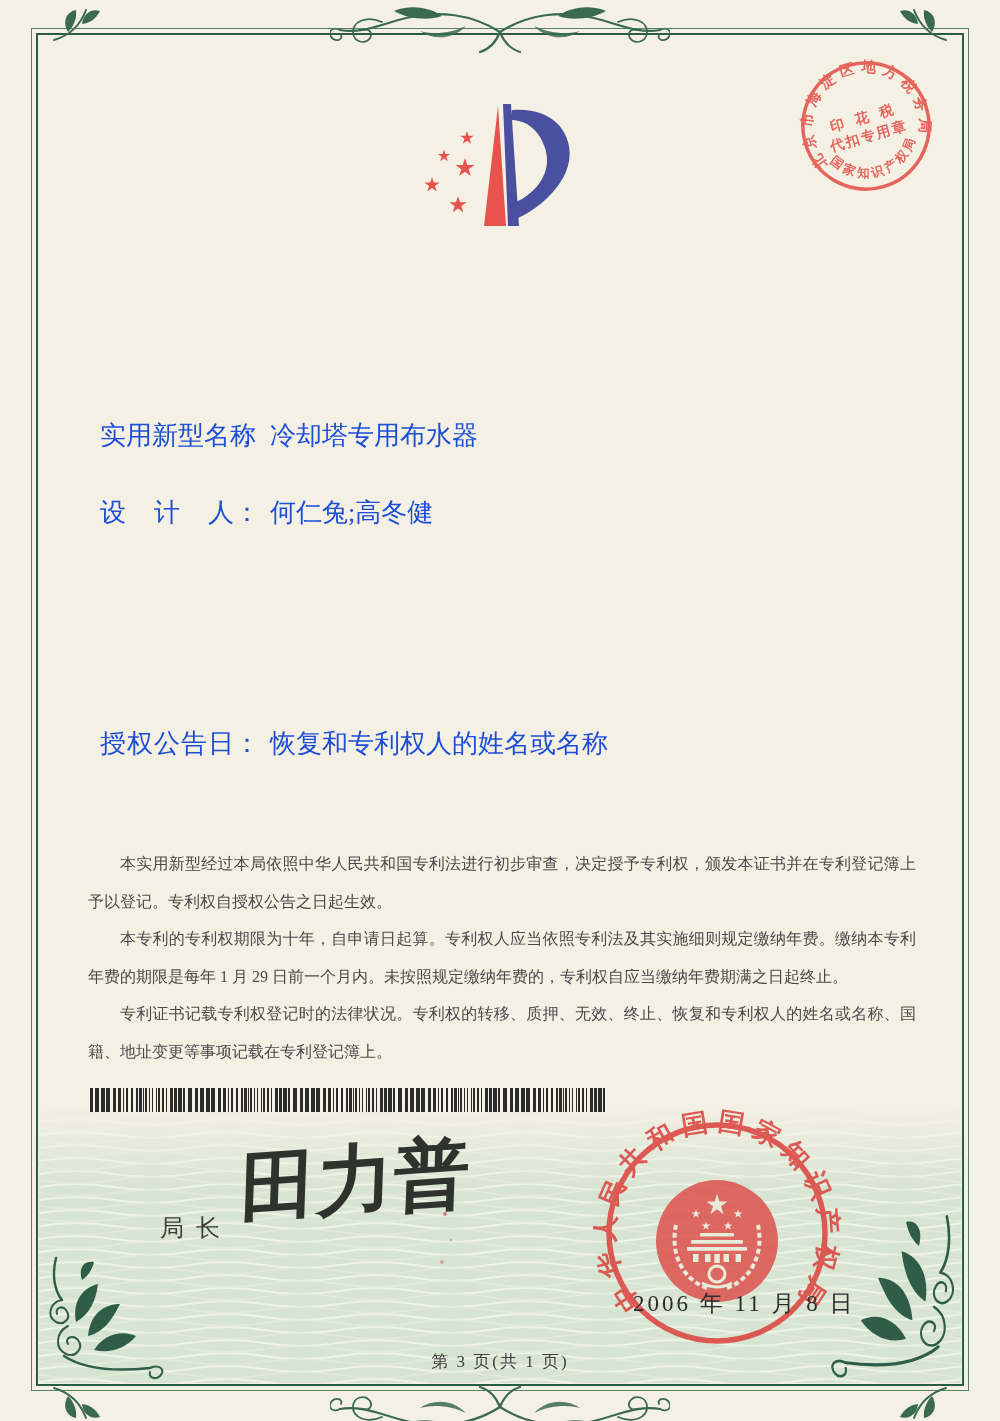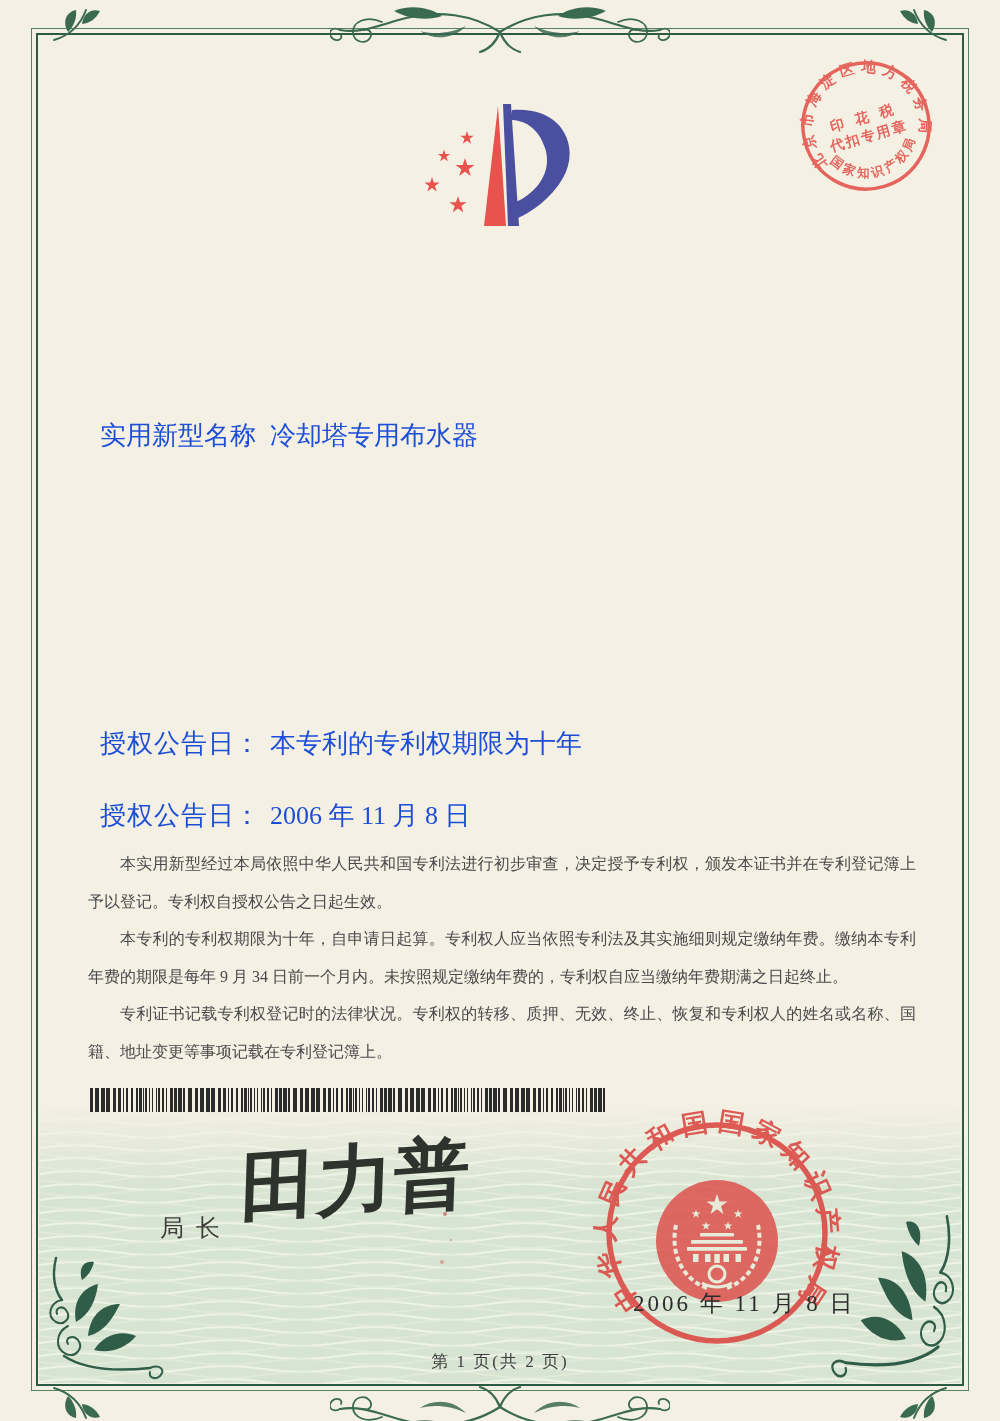--- a/index.html
+++ b/index.html
@@ -153,30 +153,30 @@
     <text x="0" y="15" text-anchor="middle" font-size="14" font-weight="bold" letter-spacing="2" fill="#e4564f">代扣专用章</text>
     <text font-size="12.5" font-weight="bold" fill="#e4564f" letter-spacing="3">
       <textPath href="#taxbot" startOffset="50%" text-anchor="middle">国家知识产权局</textPath>
     </text>
   </svg>
 
 
   <div class="frow" style="top:418px">
     <span class="flabel">实用新型名称</span><span>：</span><span class="fvalue">冷却塔专用布水器</span>
   </div>
+  <div class="frow" style="top:495px">
+    <span class="flabel">设计人</span><span>：</span><span class="fvalue">何仁兔;高冬健</span>
+  </div>
   <div class="frow" style="top:726px">
-    <span class="flabel">授权公告日</span><span>：</span><span class="fvalue">本专利的专利权期限为十年</span>
-  </div>
-  <div class="frow" style="top:798px">
-    <span class="flabel">授权公告日</span><span>：</span><span class="fvalue">2006 年 11 月 8 日</span>
+    <span class="flabel">授权公告日</span><span>：</span><span class="fvalue">恢复和专利权人的姓名或名称</span>
   </div>
 
   <div class="paras">
     <p>本实用新型经过本局依照中华人民共和国专利法进行初步审查，决定授予专利权，颁发本证书并在专利登记簿上予以登记。专利权自授权公告之日起生效。</p>
-    <p>本专利的专利权期限为十年，自申请日起算。专利权人应当依照专利法及其实施细则规定缴纳年费。缴纳本专利年费的期限是每年 9 月 34 日前一个月内。未按照规定缴纳年费的，专利权自应当缴纳年费期满之日起终止。</p>
+    <p>本专利的专利权期限为十年，自申请日起算。专利权人应当依照专利法及其实施细则规定缴纳年费。缴纳本专利年费的期限是每年 1 月 29 日前一个月内。未按照规定缴纳年费的，专利权自应当缴纳年费期满之日起终止。</p>
     <p>专利证书记载专利权登记时的法律状况。专利权的转移、质押、无效、终止、恢复和专利权人的姓名或名称、国籍、地址变更等事项记载在专利登记簿上。</p>
   </div>
 
   <div class="barcode">
       <i style="width: 3px; margin-right: 2px;"></i>
       <i style="width: 4px; margin-right: 2px;"></i>
       <i style="width: 4px; margin-right: 1px;"></i>
       <i style="width: 4px; margin-right: 3px;"></i>
       <i style="width: 3px; margin-right: 2px;"></i>
       <i style="width: 3px; margin-right: 2px;"></i>
@@ -325,15 +325,15 @@
       <g fill="none" stroke="#e9ecda">
         <circle cx="0" cy="33" r="8" stroke-width="3"></circle>
         <path d="M-15,42 Q0,50 15,42" stroke-width="3"></path>
         <path d="M-10,47 C-35,38 -47,12 -41,-16 M10,47 C35,38 47,12 41,-16" stroke-width="4" stroke-dasharray="5 3"></path>
       </g>
     </g>
   </svg>
 
   <div class="issue-date">2006 年 11 月 8 日</div>
 
-  <div class="pageno">第 1 页(共 2 页)</div>
+  <div class="pageno">第 3 页(共 1 页)</div>
 
 </div>
 
 </body></html>

